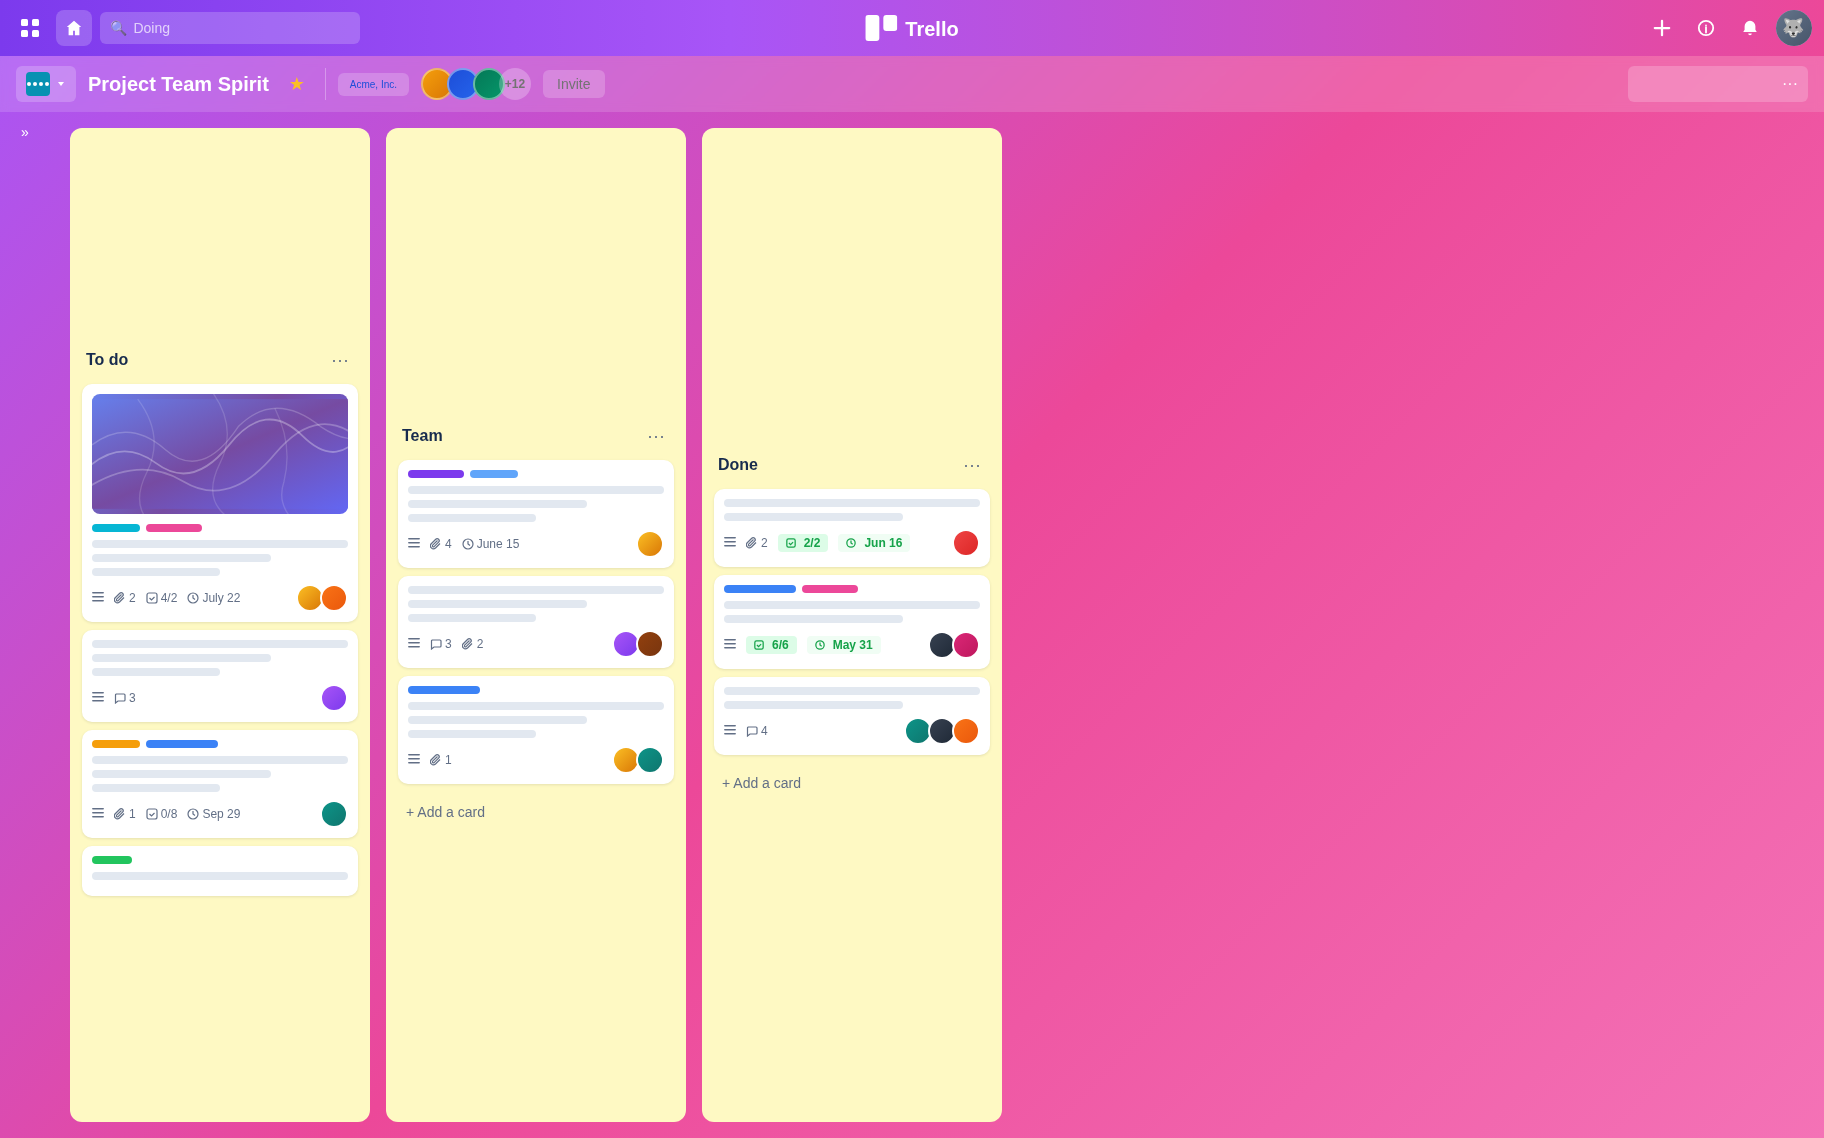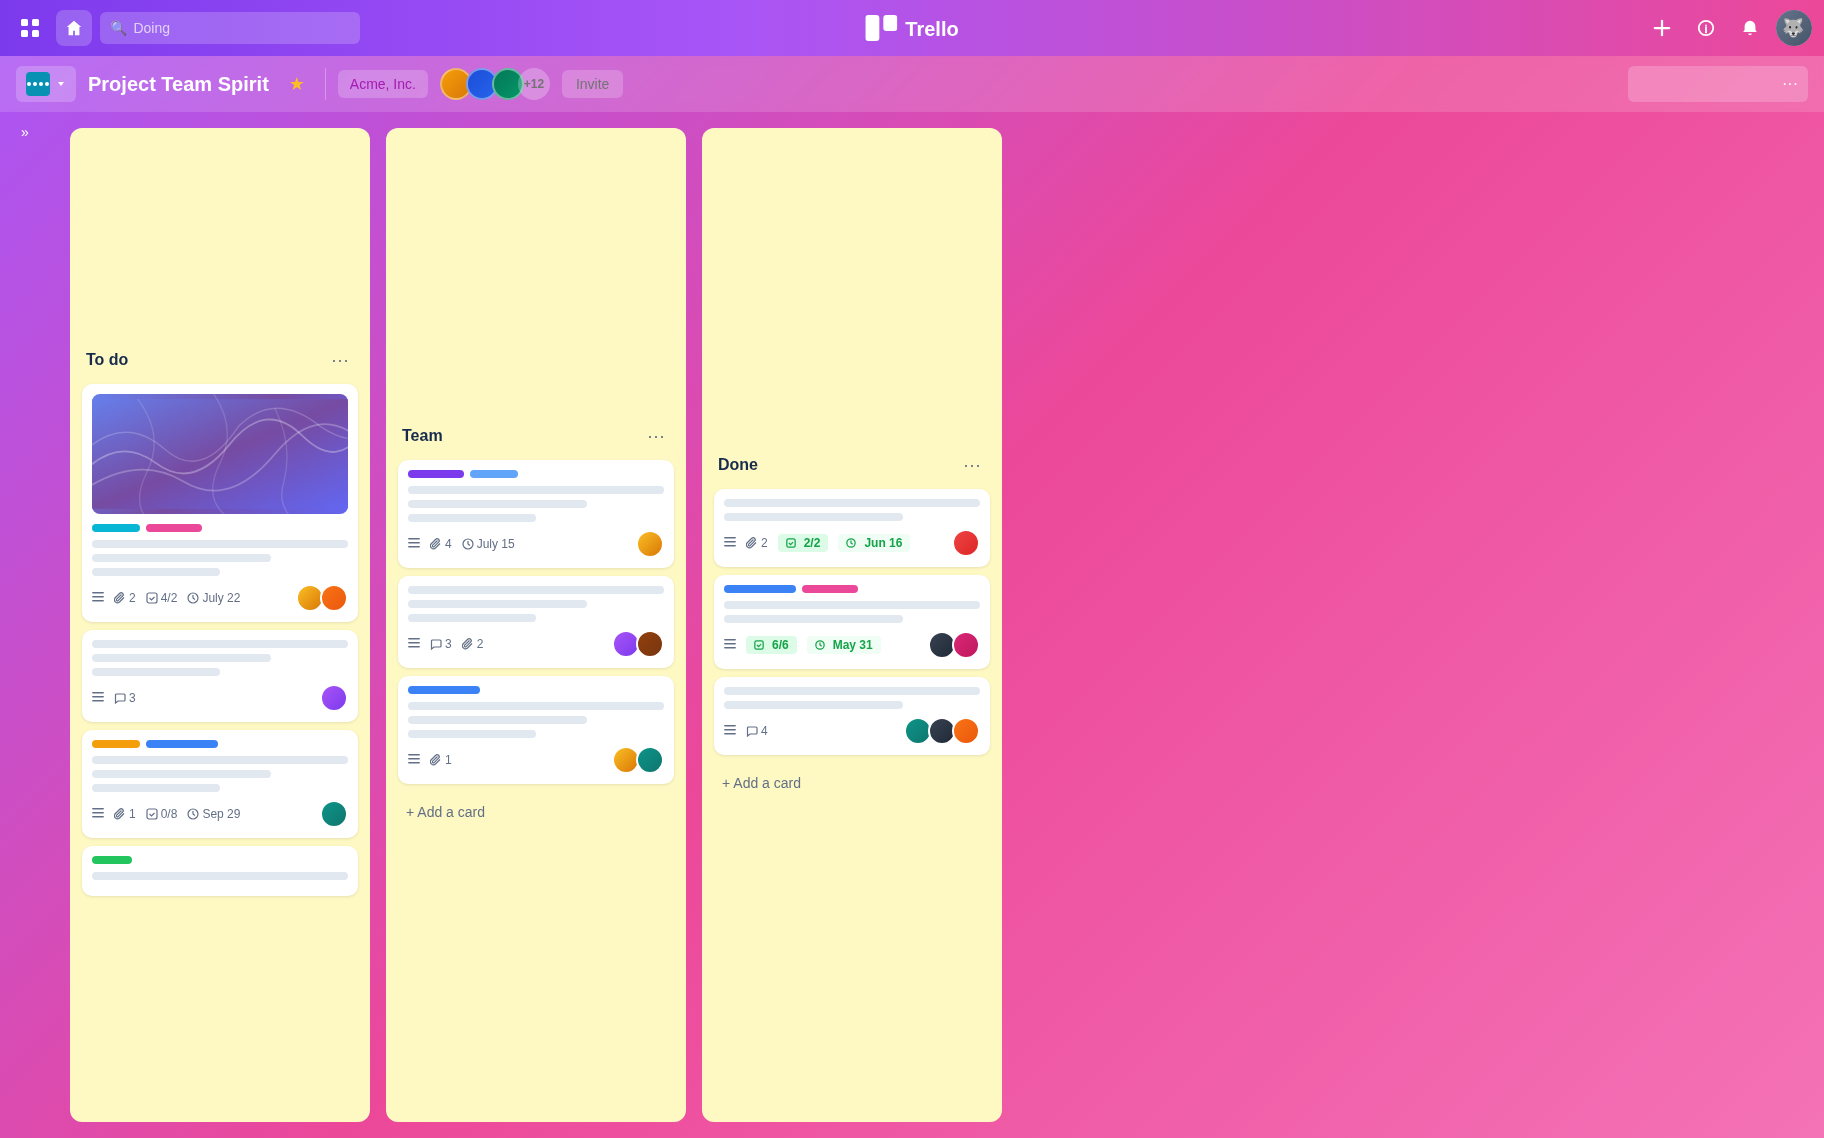--- a/index.html
+++ b/index.html
@@ -111,22 +111,22 @@
     .star-btn {
       width: 32px; height: 32px;
       display: flex; align-items: center; justify-content: center;
       color: #fbbf24; font-size: 18px; cursor: pointer;
     }
     .divider-v { width: 1px; height: 32px; background: rgba(255,255,255,0.3); }
     .workspace-name-btn {
       background: rgba(255,255,255,0.2);
       border-radius: 6px;
       padding: 6px 12px;
-      color: #a21caf;
-      font-size: 14px;
+      color: #1d4ed8;
+      font-size: 10px;
       cursor: pointer;
     }
     .member-avatars {
       display: flex;
       align-items: center;
     }
     .member-avatar {
       width: 32px; height: 32px;
       border-radius: 50%;
       border: 2px solid rgba(255,255,255,0.4);
@@ -593,21 +593,21 @@
           <svg width="12" height="12" viewBox="0 0 12 12" fill="none" stroke="#626f86" stroke-width="1.2">
               <path d="M10 5.5l-4.5 4.5a3 3 0 01-4.24-4.24l4.5-4.5a2 2 0 012.83 2.83L4.1 8.59a1 1 0 01-1.42-1.41L7.5 2.5"></path>
             </svg>
           <span>4</span>
         </span>
         <span class="meta-item">
           <svg width="12" height="12" viewBox="0 0 12 12" fill="none" stroke="#626f86" stroke-width="1.2">
               <circle cx="6" cy="6" r="5"></circle>
               <path d="M6 3v3l2 1.5"></path>
             </svg>
-          <span>July 15</span>
+          <span>June 15</span>
         </span>
         <div class="card-avatars">
           <div class="card-avatar av-beige"></div>
         </div>
       </div>
     </div>
 
     <div class="card">
       <div class="card-text-line full"></div>
       <div class="card-text-line med"></div>

